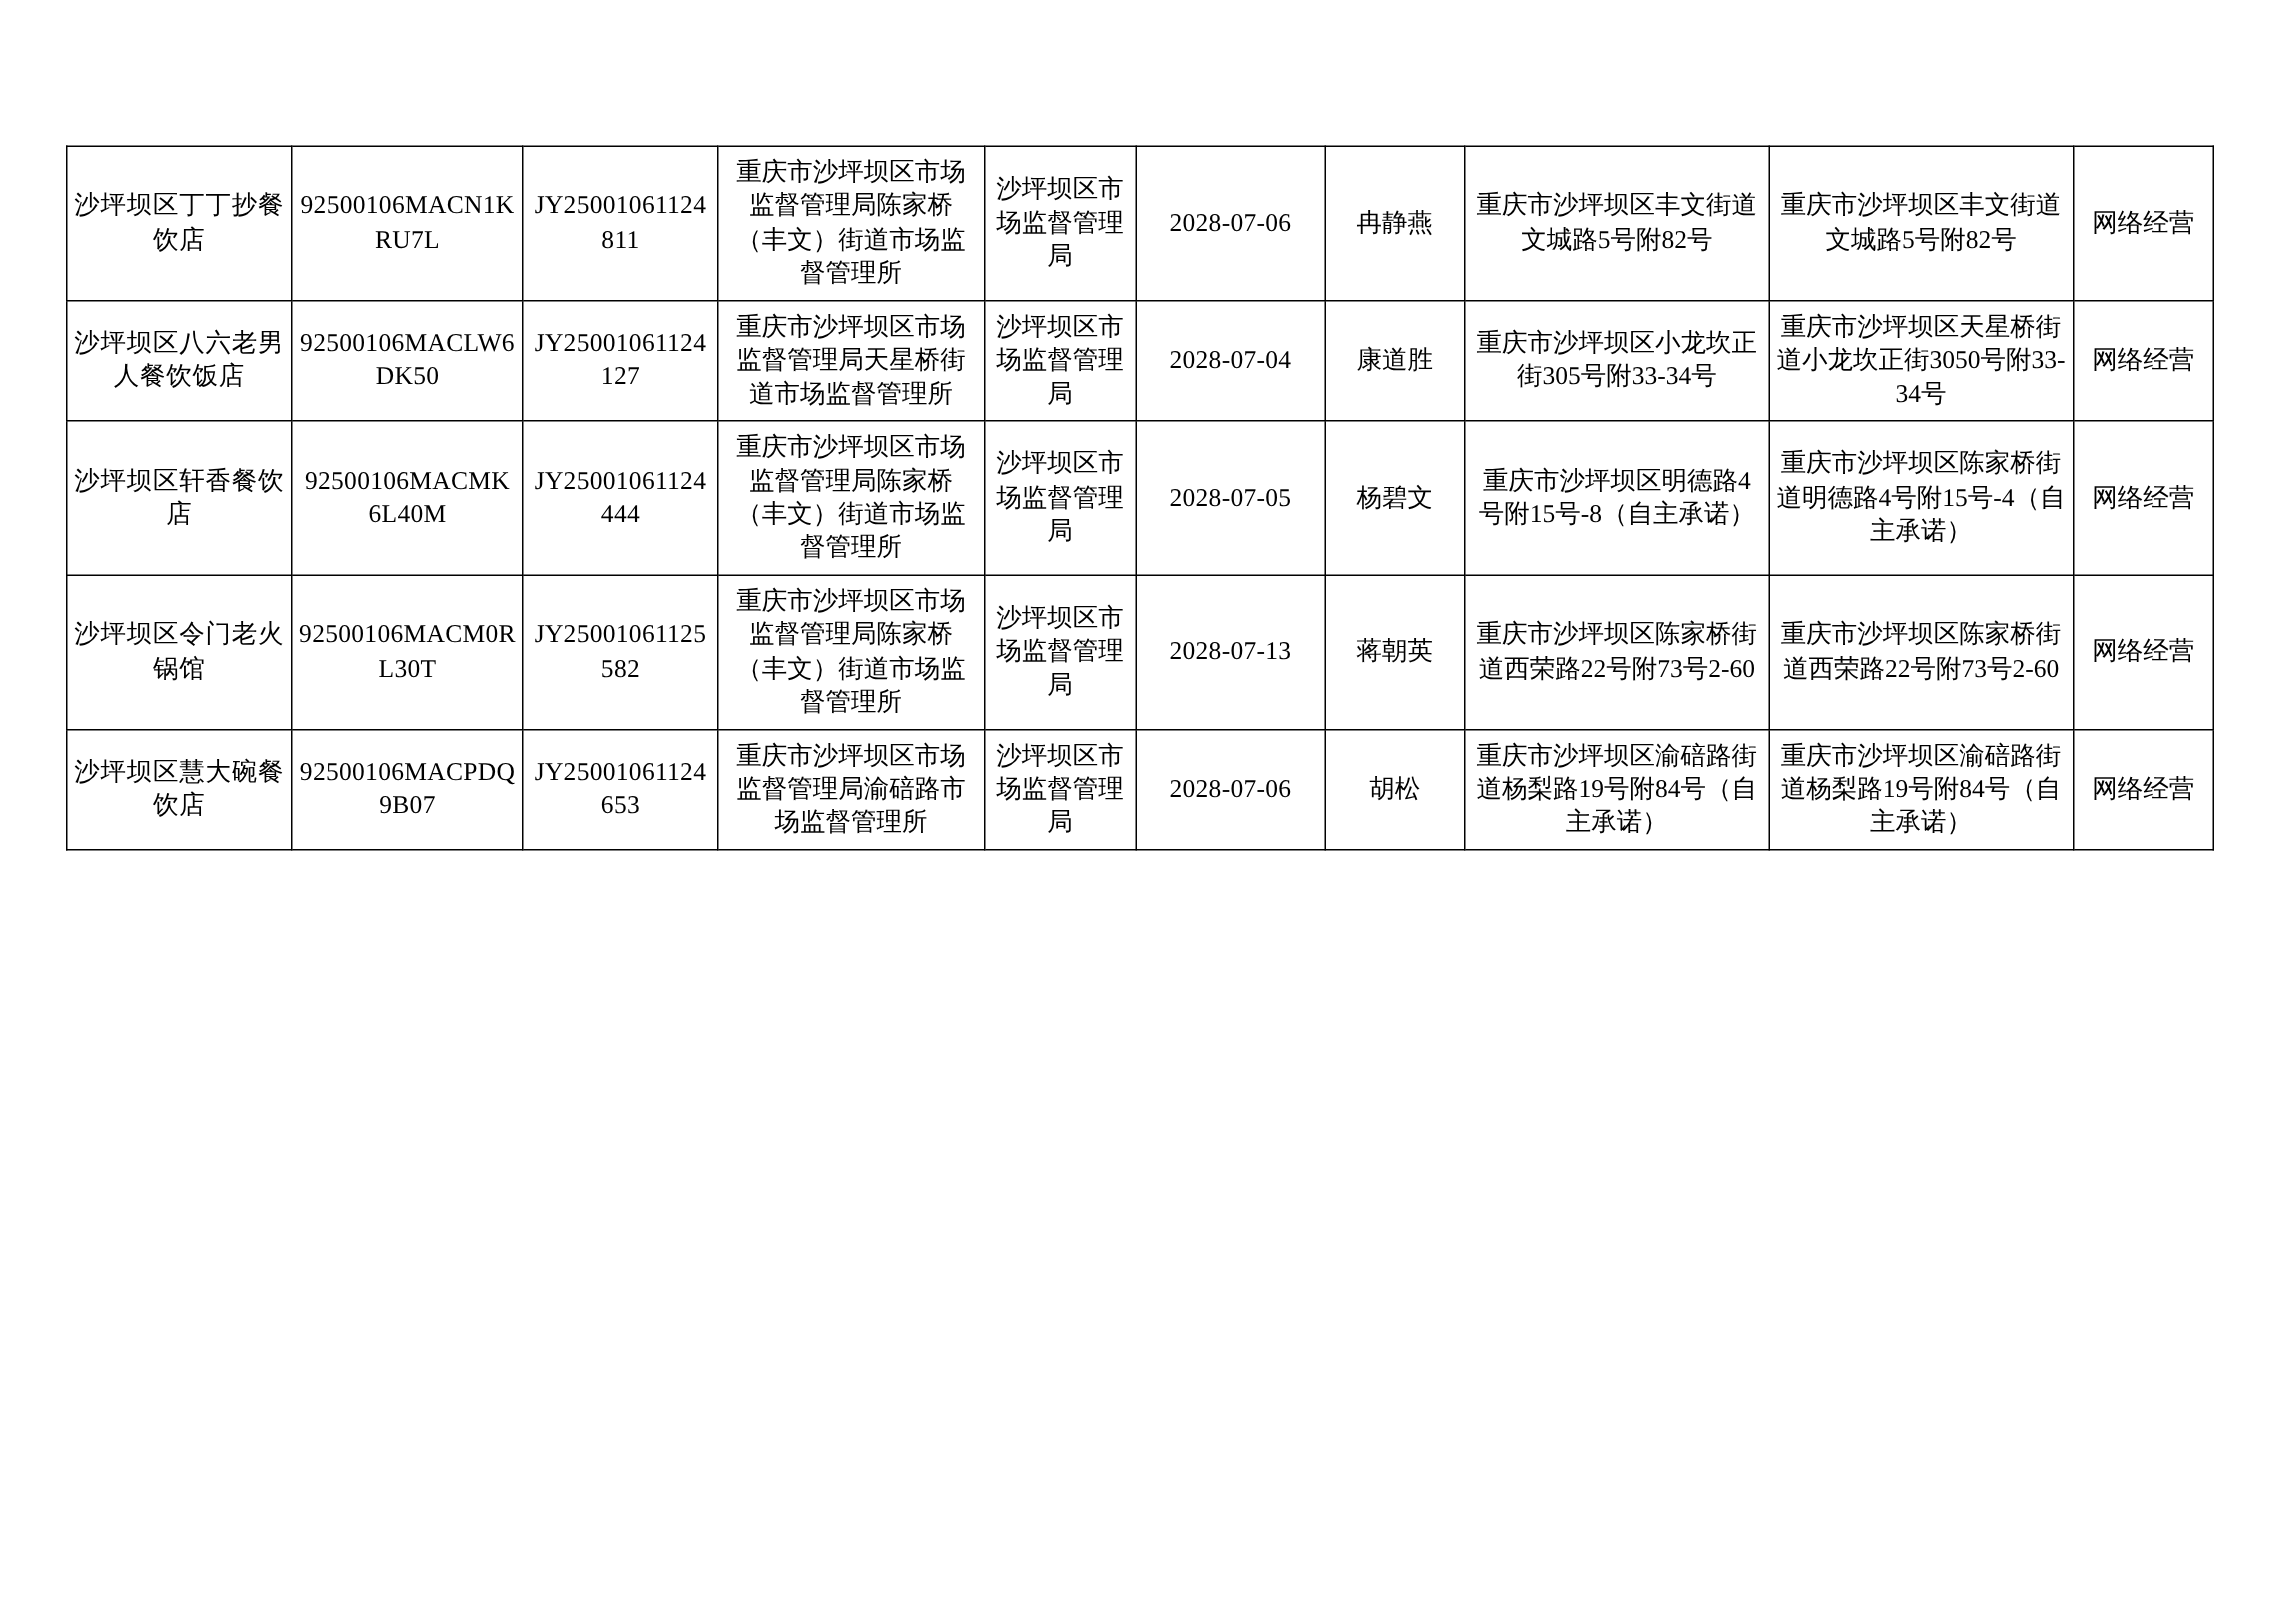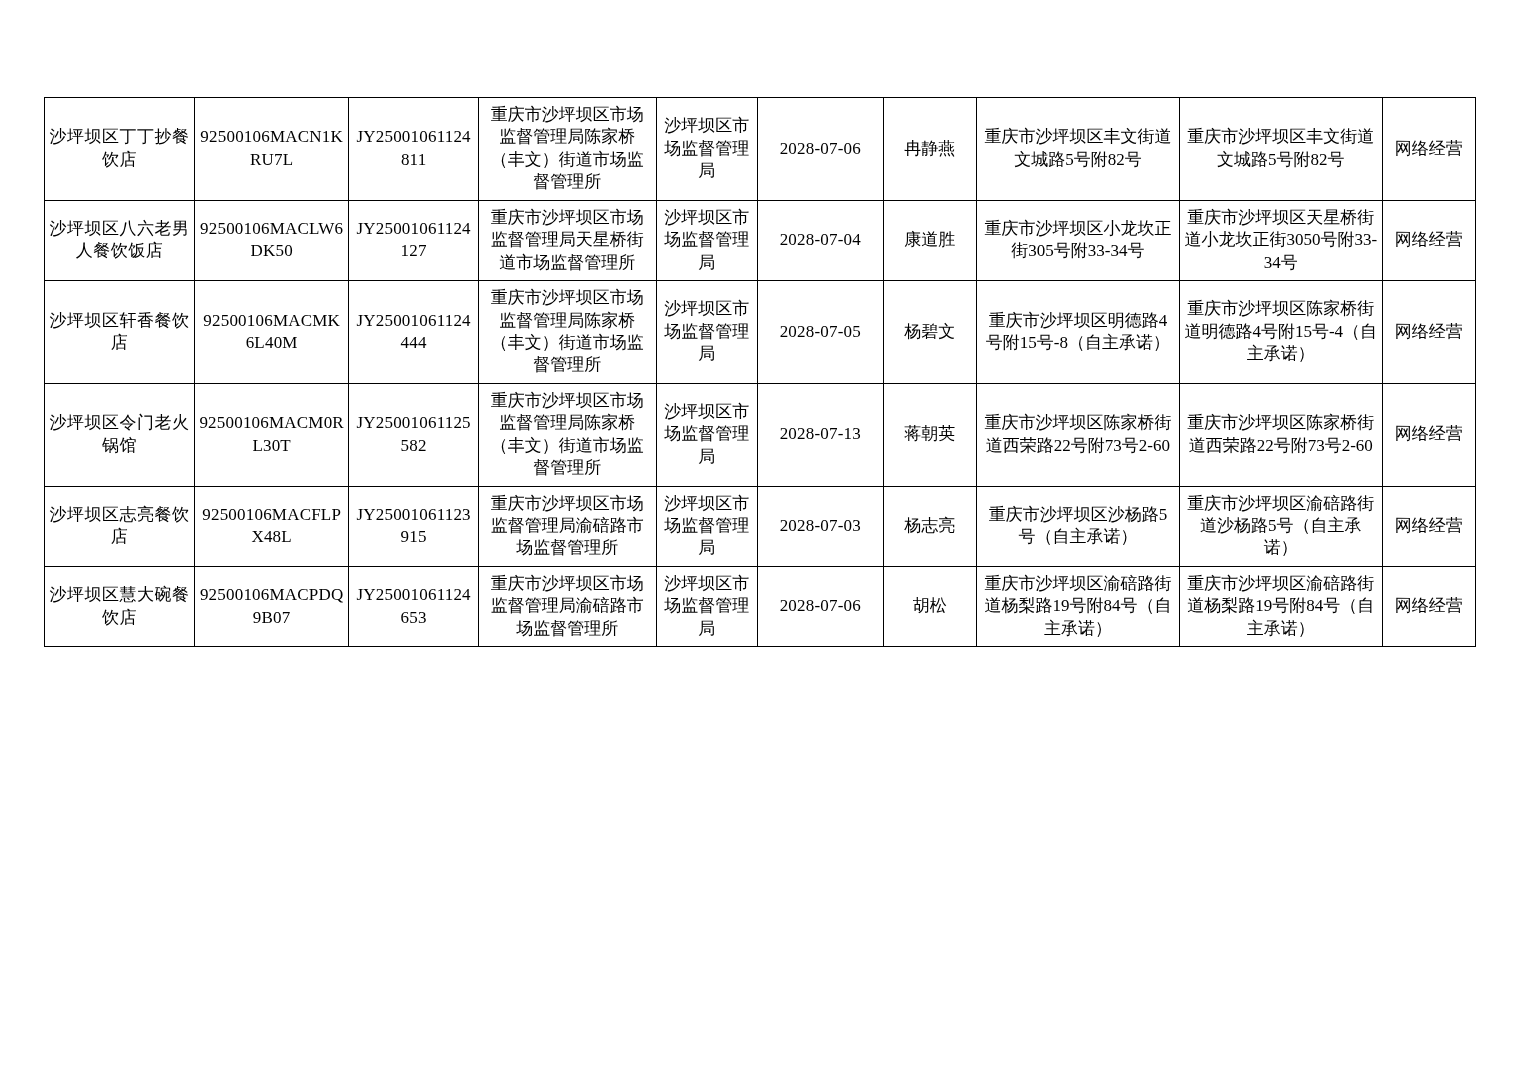--- a/index.html
+++ b/index.html
@@ -118,32 +118,20 @@
         <td class="cell-license">JY25001061125582</td>
         <td>重庆市沙坪坝区市场监督管理局陈家桥（丰文）街道市场监督管理所</td>
         <td>沙坪坝区市场监督管理局</td>
         <td class="cell-date">2028-07-13</td>
         <td>蒋朝英</td>
         <td>重庆市沙坪坝区陈家桥街道西荣路22号附73号2-60</td>
         <td>重庆市沙坪坝区陈家桥街道西荣路22号附73号2-60</td>
         <td>网络经营</td>
       </tr>
       <tr>
-        <td class="cell-name">沙坪坝区志亮餐饮店</td>
-        <td class="cell-code">92500106MACFLPX48L</td>
-        <td class="cell-license">JY25001061123915</td>
-        <td>重庆市沙坪坝区市场监督管理局渝碚路市场监督管理所</td>
-        <td>沙坪坝区市场监督管理局</td>
-        <td class="cell-date">2028-07-03</td>
-        <td>杨志亮</td>
-        <td>重庆市沙坪坝区沙杨路5号（自主承诺）</td>
-        <td>重庆市沙坪坝区渝碚路街道沙杨路5号（自主承诺）</td>
-        <td>网络经营</td>
-      </tr>
-      <tr>
         <td class="cell-name">沙坪坝区慧大碗餐饮店</td>
         <td class="cell-code">92500106MACPDQ9B07</td>
         <td class="cell-license">JY25001061124653</td>
         <td>重庆市沙坪坝区市场监督管理局渝碚路市场监督管理所</td>
         <td>沙坪坝区市场监督管理局</td>
         <td class="cell-date">2028-07-06</td>
         <td>胡松</td>
         <td>重庆市沙坪坝区渝碚路街道杨梨路19号附84号（自主承诺）</td>
         <td>重庆市沙坪坝区渝碚路街道杨梨路19号附84号（自主承诺）</td>
         <td>网络经营</td>

